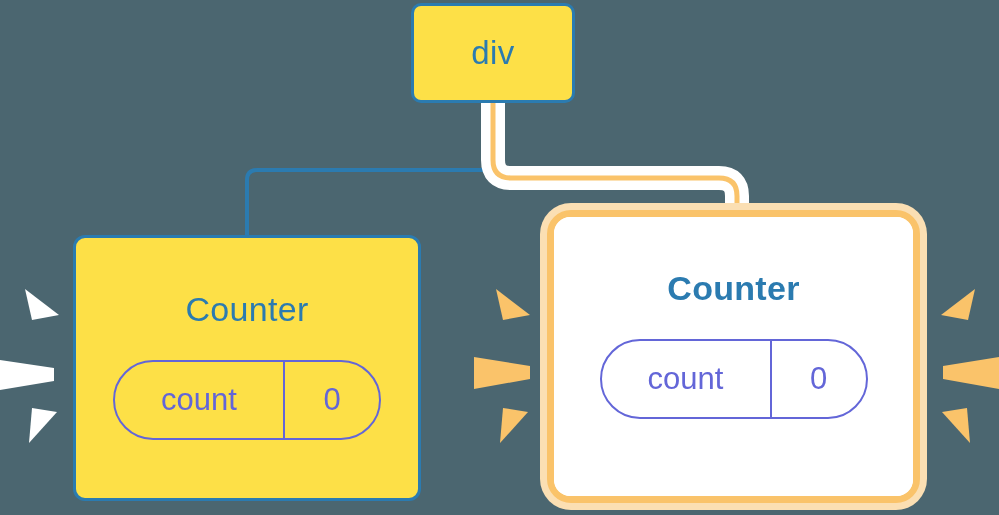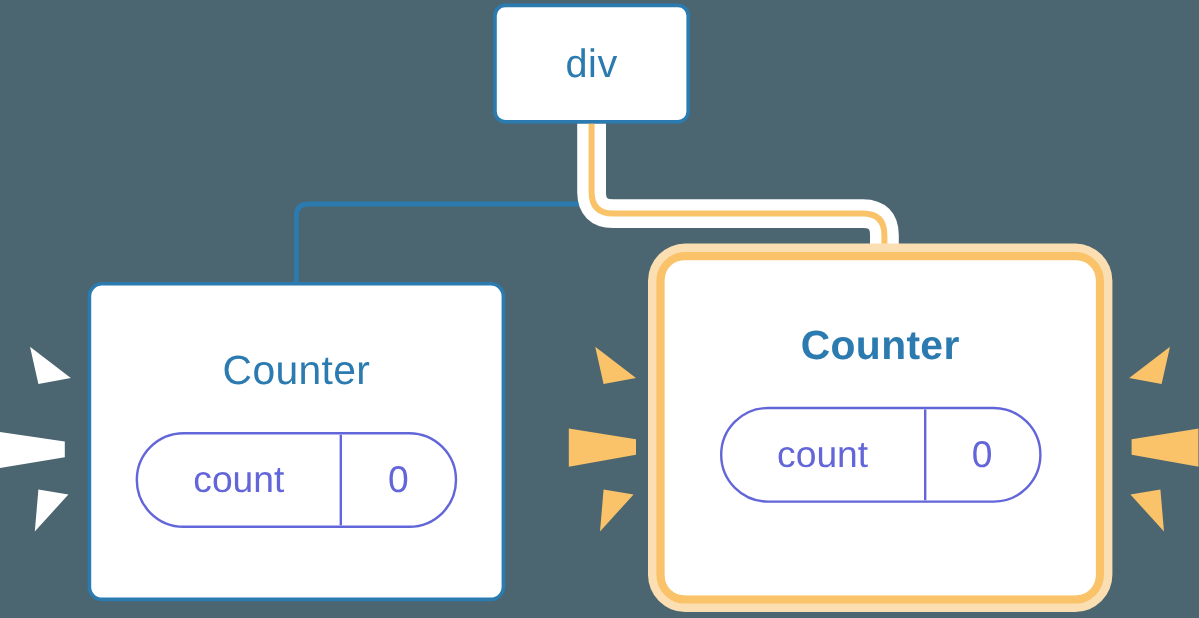--- a/index.html
+++ b/index.html
@@ -16,21 +16,21 @@
     font-family: "Liberation Sans", sans-serif;
   }
   #wires {
     position: absolute;
     left: 0; top: 0;
     width: 999px;
     height: 515px;
   }
   .node {
     position: absolute;
-    background: #ffffff;
+    background: #fde047;
     box-sizing: border-box;
     display: flex;
     flex-direction: column;
     align-items: center;
   }
   #div-node {
     left: 411px;
     top: 3px;
     width: 164px;
     height: 100px;

